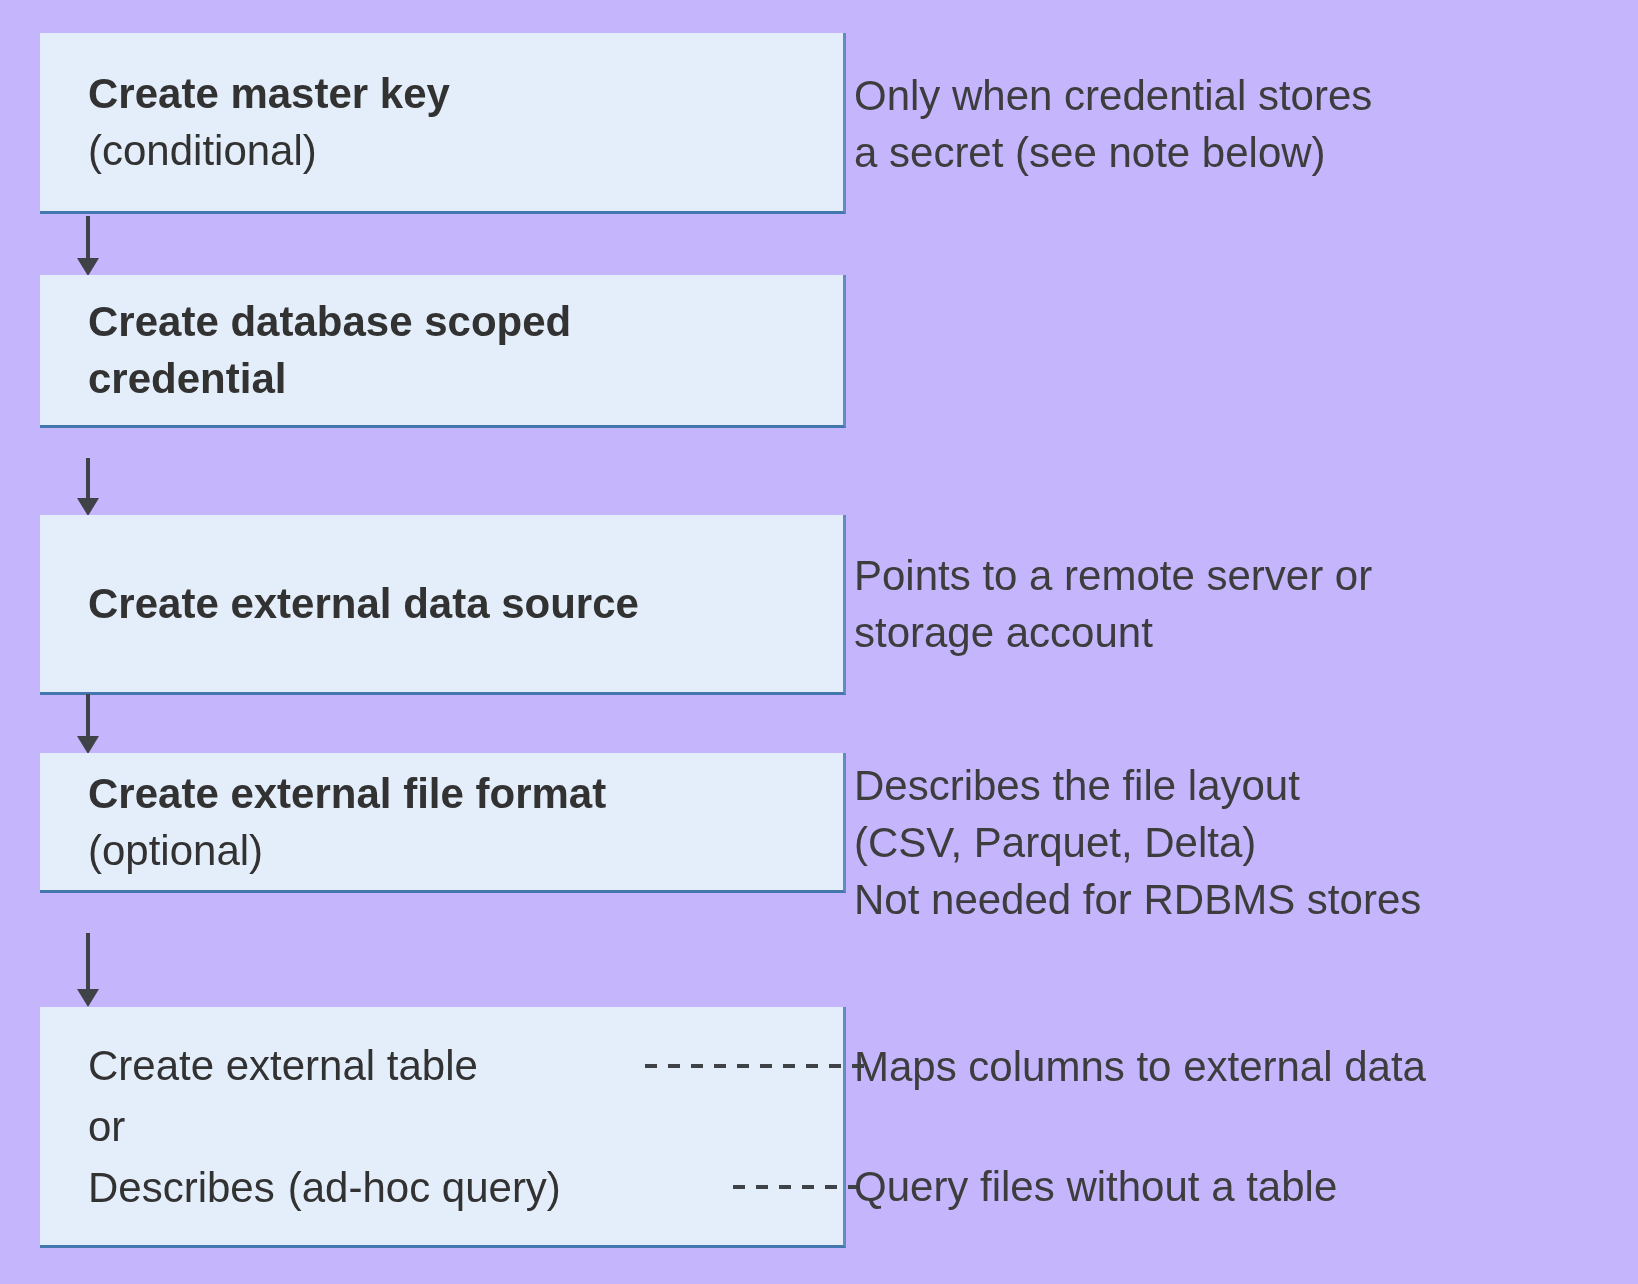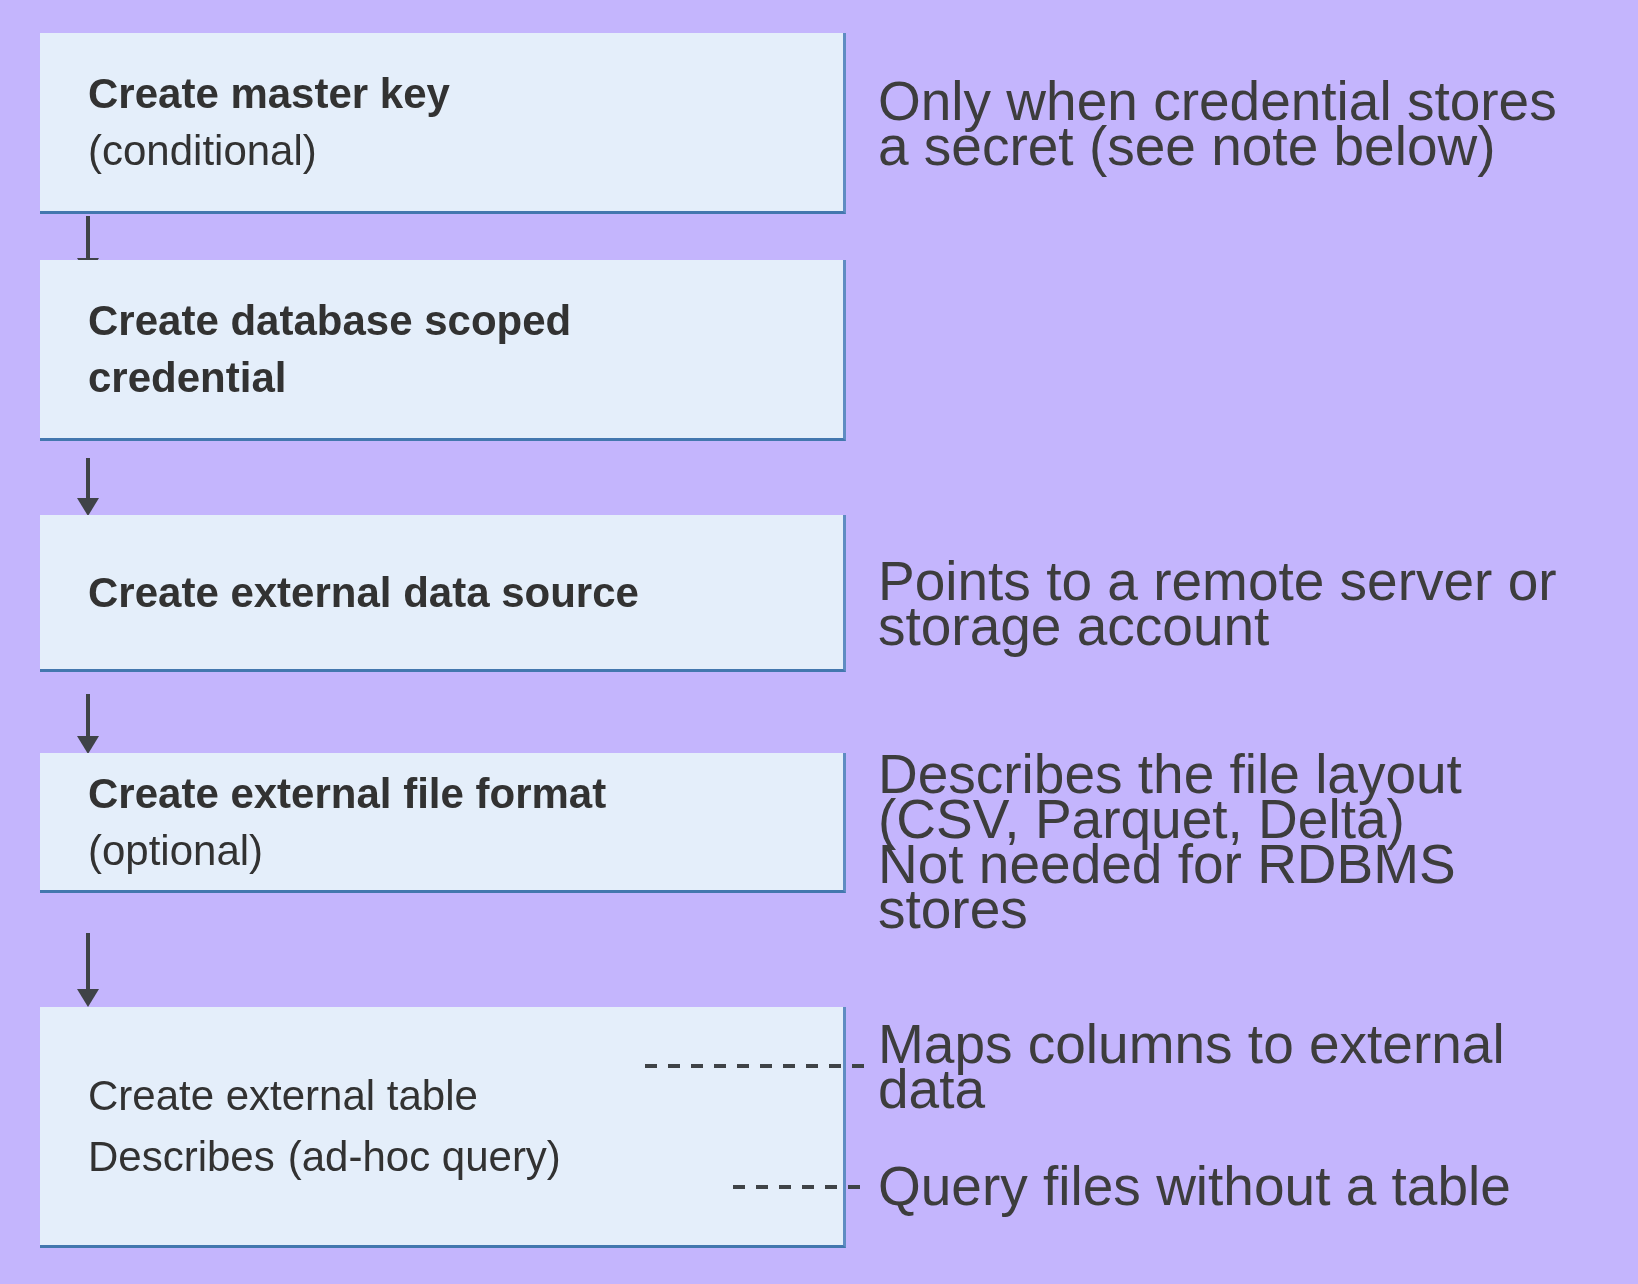--- a/index.html
+++ b/index.html
@@ -32,22 +32,22 @@
     border-right: 3px solid var(--box-border-right);
     border-bottom: 3px solid var(--box-border-bottom);
     box-sizing: border-box;
     display: flex;
     flex-direction: column;
     justify-content: center;
     padding-left: 48px;
     padding-right: 20px;
   }
   .b1 { top: 33px;   height: 181px; }
-  .b2 { top: 260px;  height: 181px; }
-  .b3 { top: 515px;  height: 157px; }
+  .b2 { top: 275px;  height: 153px; }
+  .b3 { top: 515px;  height: 180px; }
   .b4 { top: 753px;  height: 140px; }
   .b5 { top: 1007px; height: 241px; }
 
   .box-title {
     font-size: 42px;
     line-height: 57px;
     font-weight: 700;
     color: var(--text-dark);
     white-space: pre-line;
   }
@@ -58,27 +58,27 @@
     color: var(--text-dark);
     white-space: pre-line;
   }
   .b5 .line { font-size: 42px; line-height: 61px; }
   .b5 .bold { font-weight: 400; }
   .b5 .reg  { font-weight: 400; }
   .b5 .suffix { font-weight: 400; margin-left: 13px; }
 
   .note {
     position: absolute;
-    left: 878px;
+    left: 854px;
     width: 720px;
     display: flex;
     flex-direction: column;
     justify-content: center;
-    font-size: 55px;
-    line-height: 45px;
+    font-size: 42px;
+    line-height: 57px;
     font-weight: 400;
     color: var(--text-body);
     white-space: pre-line;
   }
   .n1 { top: 33px;   height: 181px; }
   .n2 { top: 275px;  height: 181px; }
   .n3 { top: 515px;  height: 177px; }
   .n4 { top: 753px;  height: 178px; }
   .n5a { top: 1038px; height: 57px; }
   .n5b { top: 1158px; height: 57px; }
@@ -165,20 +165,21 @@
 (CSV, Parquet, Delta)
 Not needed for RDBMS stores</div>
 
   <div class="arrow a4">
     <span class="shaft"></span>
     <span class="head"></span>
   </div>
 
   <div class="box b5">
     <div class="line bold">Create external table</div>
+    <div class="line reg">or</div>
     <div class="line"><span class="bold">Describes</span><span class="suffix">(ad-hoc query)</span></div>
   </div>
 
   <div class="dash d1"></div>
   <div class="dash d2"></div>
 
   <div class="note n5a">Maps columns to external data</div>
   <div class="note n5b">Query files without a table</div>
 
 </div>

